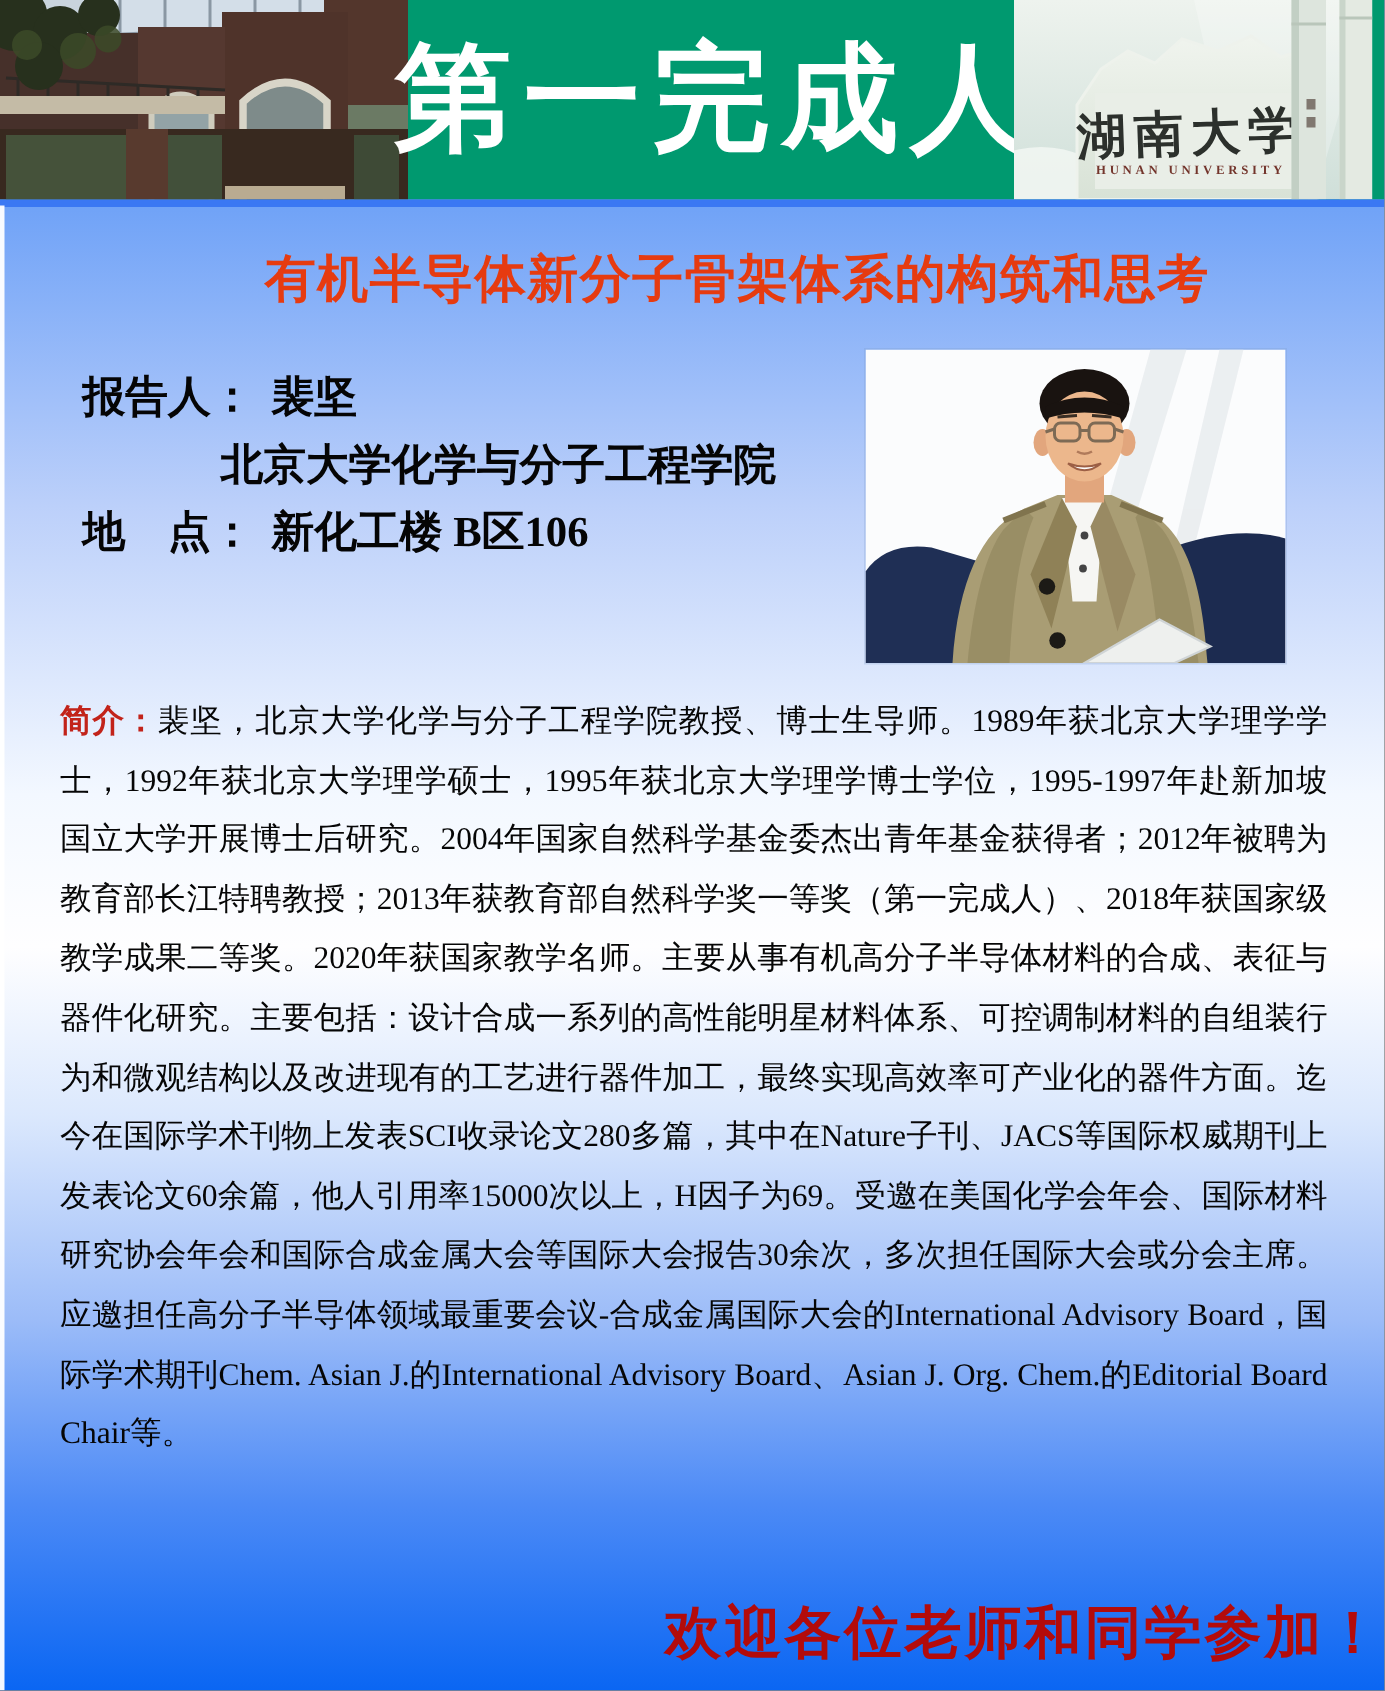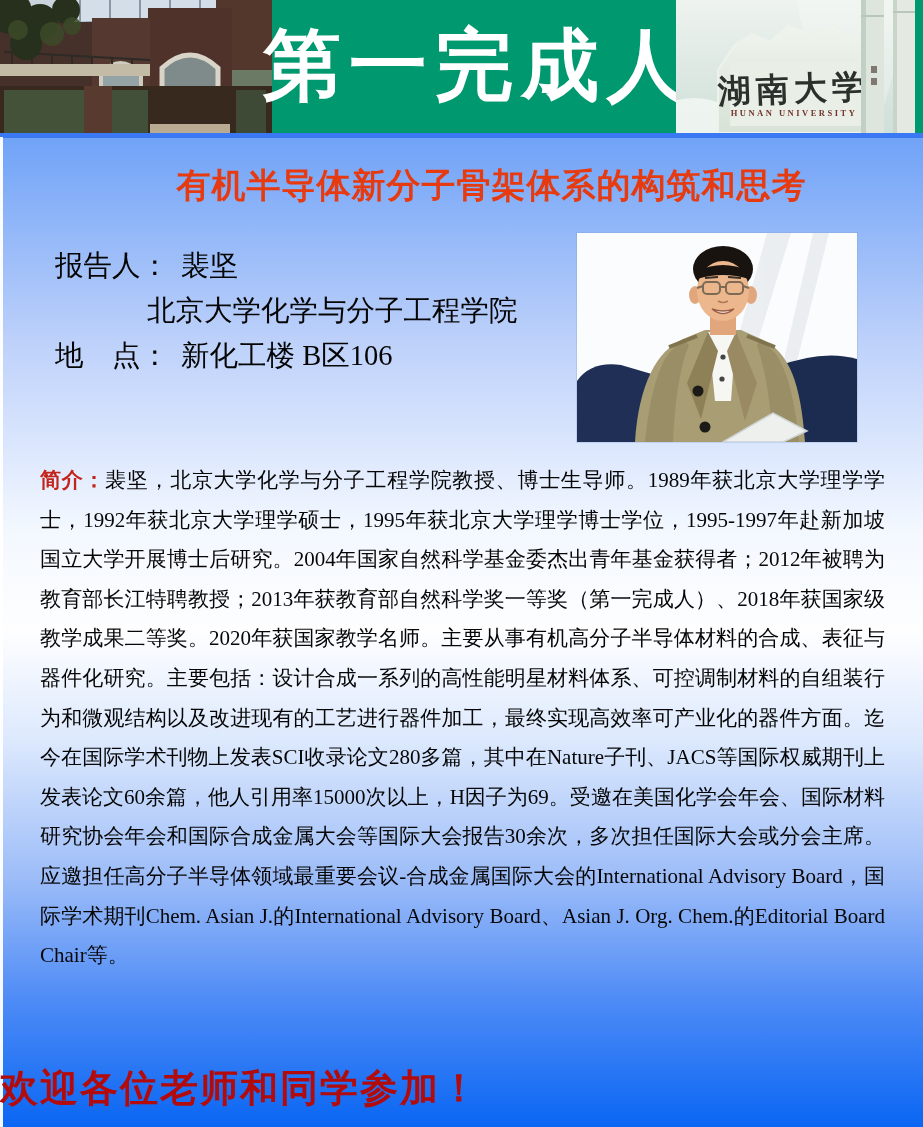--- a/index.html
+++ b/index.html
@@ -26,41 +26,41 @@
     text-indent:8px;white-space:nowrap;
   }
   .banner-rule{position:absolute;top:133px;left:0;width:923px;height:5px;background:#3b78f3;}
 
   
   .lecture-title{
     position:absolute;top:163px;left:0;width:923px;
     text-align:center;color:#e63b10;font-size:34px;font-weight:bold;
     letter-spacing:1px;white-space:nowrap;padding-left:30px;
   }
-  .info{position:absolute;left:55px;top:243px;color:#050505;font-size:28.5px;font-weight:normal;}
+  .info{position:absolute;left:55px;top:243px;color:#050505;font-size:28.5px;font-weight:bold;}
   .info .row{height:45px;line-height:45px;white-space:nowrap;}
   .info .lbl{display:inline-block;min-width:96px;}
   .info .val{margin-left:12px;}
   .info .indent{margin-left:92px;}
 
   .portrait{position:absolute;left:577px;top:233px;width:280px;height:209px;box-shadow:0 0 0 1px rgba(120,150,200,.25);}
   .portrait svg{display:block;}
 
   
   .bio{
     position:absolute;left:40px;top:461px;width:845px;margin:0;
     font-size:21px;line-height:39.6px;color:#060606;
     text-align:justify;text-justify:inter-character;
   }
   .bio-label{color:#c2231a;font-weight:bold;}
 
   
   .welcome{
     position:absolute;top:1063px;left:0;width:923px;
-    text-align:left;color:#b30b0b;font-size:38px;font-weight:bold;
+    text-align:right;color:#b30b0b;font-size:38px;font-weight:bold;
     letter-spacing:2px;white-space:nowrap;
   }
 </style>
 </head>
 <body>
 
 <div class="poster">
 
   <div class="banner">
 

